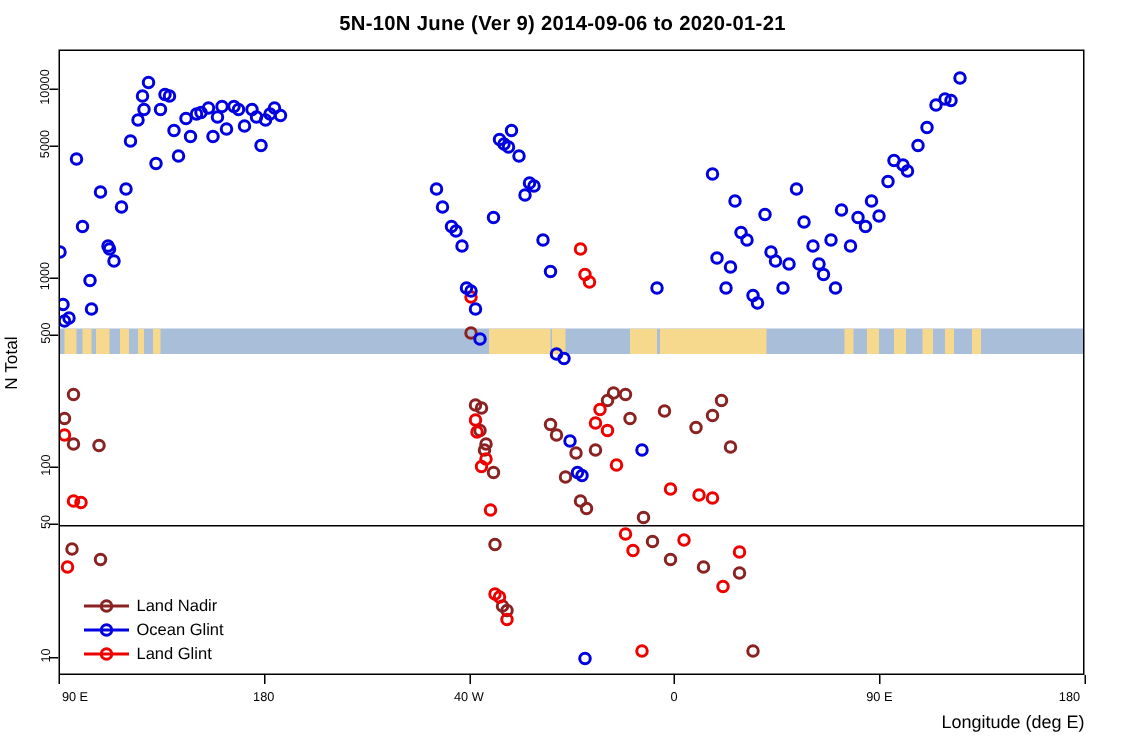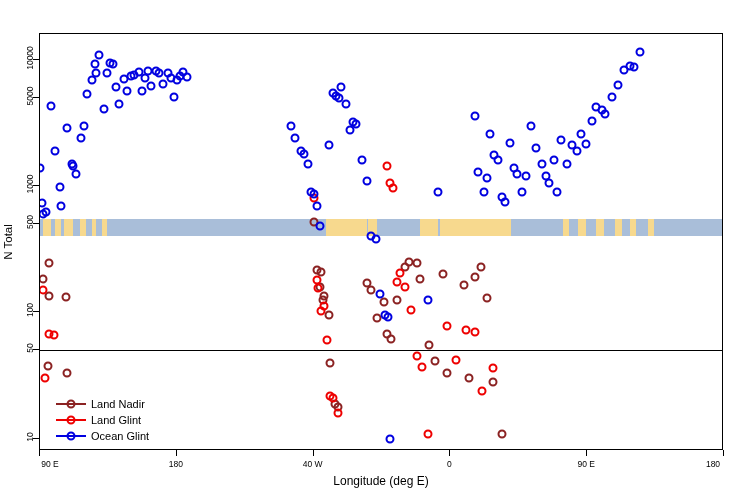--- a/index.html
+++ b/index.html
@@ -46,21 +46,21 @@
   #ytitle{
     position:absolute;left:2px;top:50%;font-size:11.5px;color:#000;
     transform-origin:0 0;transform:rotate(-90deg) translate(-50%,0);
     white-space:nowrap;
   }
   
   #xaxis{position:absolute;left:39px;top:450px;width:684px;height:50px;}
   .xtick{position:absolute;top:0;width:0;height:6px;border-left:1.1px solid #000;}
   .xlab{position:absolute;top:9px;font-size:8.5px;color:#000;white-space:nowrap;transform:translateX(-50%);}
   #xtitle{
-    position:absolute;left:0;top:24px;width:684px;text-align:center;
+    position:absolute;left:0;top:24px;width:684px;text-align:right;
     font-size:12px;color:#000;
   }
   
   #legend{position:absolute;left:56px;top:396px;width:150px;}
   .leg-row{position:relative;height:16px;display:flex;align-items:center;}
   .leg-mark{position:relative;width:30px;height:14px;flex:0 0 30px;}
   .leg-line{
     position:absolute;left:0;top:50%;width:30px;height:0;
     transform:translateY(-50%);
   }
@@ -69,20 +69,21 @@
     border-radius:50%;box-sizing:border-box;border-width:2.6px;border-style:solid;
     background:transparent;transform:translate(-50%,-50%);
   }
   .leg-text{font-size:11px;color:#000;padding-left:5px;white-space:nowrap;}
 </style>
 </head>
 <body>
 
 <div id="figure">
 
+  <div id="title">5N-10N June (Ver 9)   2014-09-06 to 2020-01-21</div>
 
   <div id="yaxis">
     <div id="ytitle">N Total</div>
   <div class="ytick" style="top: 404.758px;"></div>
       <div class="ylab" style="top: 398.758px;">10</div>
       <div class="ytick" style="top: 316.461px;"></div>
       <div class="ylab" style="top: 310.461px;">50</div>
       <div class="ytick" style="top: 278.434px;"></div>
       <div class="ylab" style="top: 272.434px;">100</div>
       <div class="ytick" style="top: 190.137px;"></div>
@@ -314,27 +315,27 @@
   <div id="legend">
       <div class="leg-row">
         <div class="leg-mark">
           <div class="leg-line" style="border-top: 2.4px solid rgb(139, 34, 34);"></div>
           <div class="leg-dot" style="border-color: rgb(139, 34, 34);"></div>
         </div>
         <div class="leg-text">Land Nadir</div>
       </div>
       <div class="leg-row">
         <div class="leg-mark">
+          <div class="leg-line" style="border-top: 2.4px solid rgb(0, 0, 224);"></div>
+          <div class="leg-dot" style="border-color: rgb(0, 0, 224);"></div>
+        </div>
+        <div class="leg-text">Ocean Glint</div>
+      </div>
+      <div class="leg-row">
+        <div class="leg-mark">
           <div class="leg-line" style="border-top: 2.4px solid rgb(238, 0, 0);"></div>
           <div class="leg-dot" style="border-color: rgb(238, 0, 0);"></div>
         </div>
         <div class="leg-text">Land Glint</div>
       </div>
-      <div class="leg-row">
-        <div class="leg-mark">
-          <div class="leg-line" style="border-top: 2.4px solid rgb(0, 0, 224);"></div>
-          <div class="leg-dot" style="border-color: rgb(0, 0, 224);"></div>
-        </div>
-        <div class="leg-text">Ocean Glint</div>
-      </div>
     </div>
 
 </div>
 
 </body></html>

